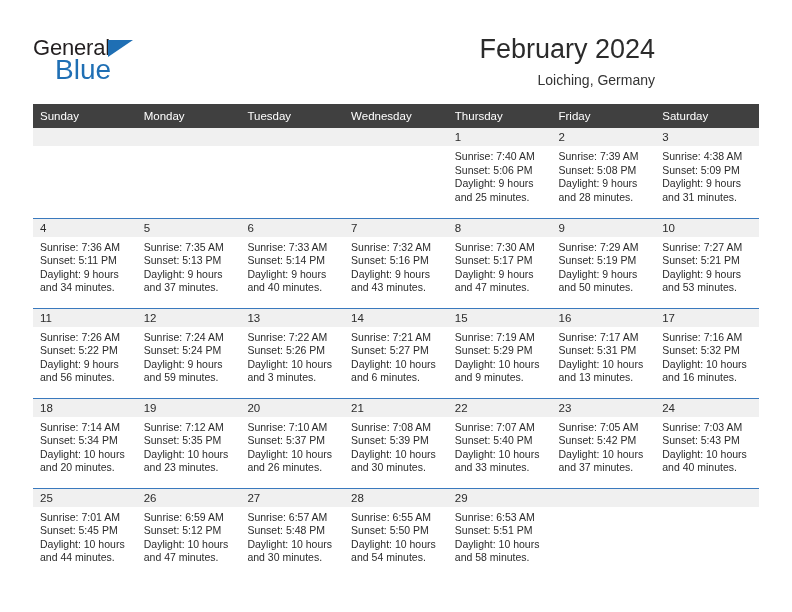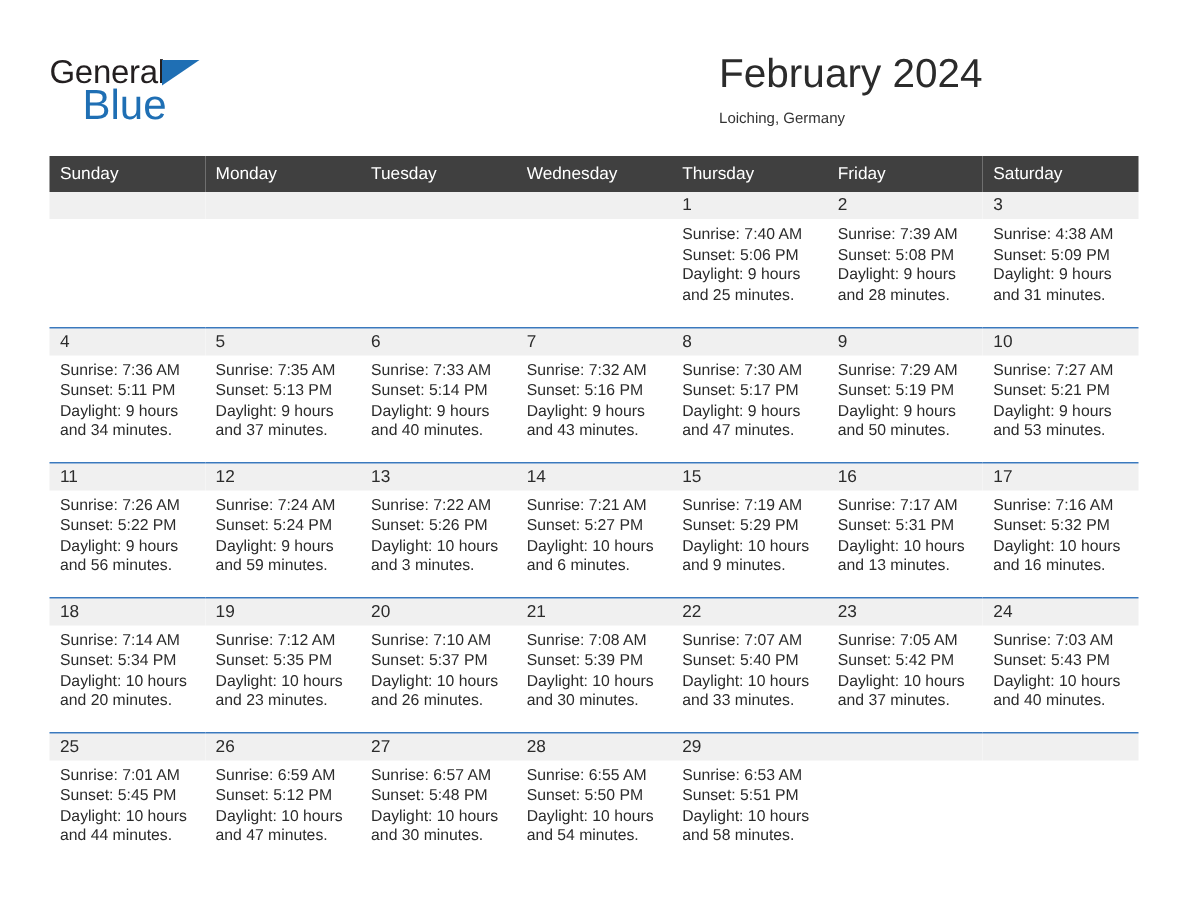--- a/index.html
+++ b/index.html
@@ -28,27 +28,27 @@
     width:0; height:0;
     border-left:25px solid #1f6fb4;
     border-bottom:17px solid transparent;
   }
   .logo-blue {
     display:block; margin-left:22px; margin-top:-2px;
     font-size:28px; color:#1f6fb4; line-height:24px;
     font-family:"Liberation Sans", sans-serif;
   }
 
-  .titlebox { padding-top:2px;margin-left:32px; }
+  .titlebox { text-align:right; padding-top:2px;margin-left:32px; }
   .month-title {
     font-size:27px; color:#2b2b2b; font-weight:400; line-height:34px;
     white-space:nowrap;
   }
   .location {
-    font-size:10px; color:#333333; line-height:20px; margin-top:4px;
+    font-size:14px; color:#333333; line-height:20px; margin-top:4px;
     white-space:nowrap;
   }
 
   
   .cal { margin:0 33px; width:726px; }
   table.cal-table { width:100%; border-collapse:collapse; table-layout:fixed; }
 
   thead th {
     background:#404040;
     color:#ffffff;

